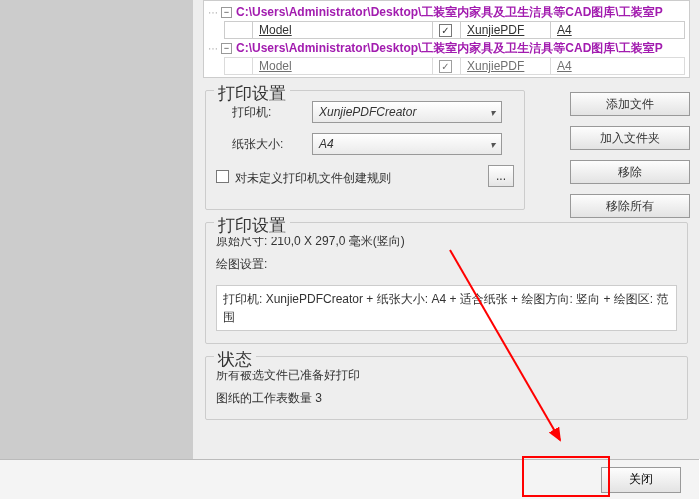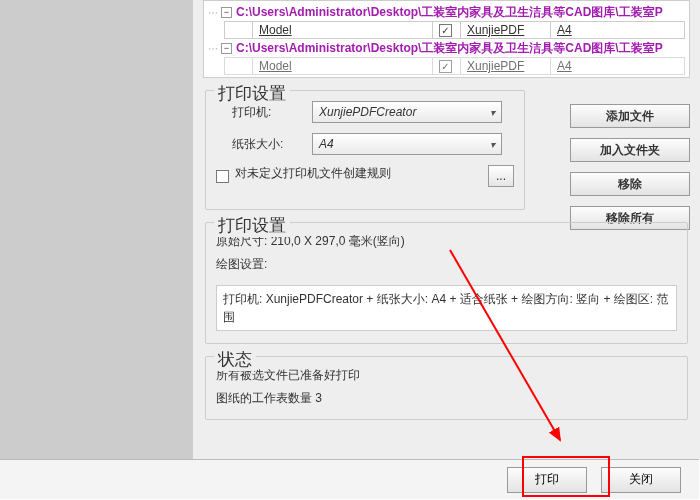--- a/index.html
+++ b/index.html
@@ -18,21 +18,21 @@
 .group { border: 1px solid #ccc; border-radius: 2px; margin-top: 12px; padding: 10px 10px 12px 10px; position: relative; }
 .group legend { position: absolute; top: -9px; left: 8px; background: #eee; padding: 0 4px; font-size: 17px; }
 .form-row { display: flex; align-items: center; margin-bottom: 10px; }
 .label { width: 80px; margin-left: 16px; }
 .select { flex: 0 0 190px; height: 22px; border: 1px solid #999; background: linear-gradient(#fff,#eaeaea); display: flex; align-items: center; padding: 0 6px; position: relative; cursor: pointer; font-style: italic; }
 .select::after { content: "▾"; position: absolute; right: 6px; font-size: 10px; color: #555; }
 .small-btn { width: 26px; height: 22px; border: 1px solid #999; background: linear-gradient(#fff,#e5e5e5); display: flex; align-items: center; justify-content: center; margin-left: 12px; cursor: pointer; }
 .btn-stack { position: absolute; right: 0; top: 0; display: flex; flex-direction: column; gap: 10px; }
 .btn { width: 120px; height: 24px; border: 1px solid #999; background: linear-gradient(#fdfdfd,#e3e3e3); display: flex; align-items: center; justify-content: center; cursor: pointer; font-size: 12px; }
 .settings-detail { background: #fff; border: 1px solid #ccc; padding: 4px 6px; margin-top: 12px; min-height: 40px; line-height: 1.5; }
-.checkbox-line { display: flex; align-items: flex-start; gap: 6px; }
+.checkbox-line { display: flex; align-items: flex-end; gap: 6px; }
 .bottom-bar { position: absolute; left: 0; right: 1px; top: 459px; height: 40px; border-top: 1px solid #bbb; background: #f4f4f4; display: flex; justify-content: flex-end; align-items: center; padding-right: 18px; gap: 14px; }
 .bottom-btn { width: 80px; height: 26px; border: 1px solid #999; background: linear-gradient(#fdfdfd,#e3e3e3); display: flex; align-items: center; justify-content: center; cursor: pointer; font-size: 12px; }
 .highlight-box { position: absolute; border: 2px solid #ff0000; pointer-events: none; }
 .arrow-svg { position: absolute; pointer-events: none; }
 .print-area { position: relative; }
 </style>
 </head>
 <body>
 
 <div class="left-strip"></div>
@@ -82,21 +82,21 @@
           </div>
       </div>
       <div class="form-row checkbox-line">
         <span class="cb"></span>
         <span>对未定义打印机文件创建规则</span>
         <div style="flex:1"></div>
         <div class="small-btn">...</div>
       </div>
     </fieldset>
 
-    <div class="btn-stack" style="top:14px;font-weight:bold;">
+    <div class="btn-stack" style="top:2px;">
       <div class="btn">添加文件</div>
       <div class="btn">加入文件夹</div>
       <div class="btn">移除</div>
       <div class="btn">移除所有</div>
     </div>
   </div>
 
   <fieldset class="group">
     <legend>打印设置</legend>
     <div>原始尺寸: 210,0 X 297,0 毫米(竖向)</div>
@@ -107,21 +107,20 @@
   <fieldset class="group">
     <legend>状态</legend>
     <div>所有被选文件已准备好打印</div>
     <div style="margin-top:6px">图纸的工作表数量 3</div>
   </fieldset>
 
 
 </div>
 
 <div class="bottom-bar">
-  <div class="bottom-btn">打印</div>
   <div class="bottom-btn">关闭</div>
 </div>
 
 <div class="highlight-box" style="left:522px; top:456px; width:88px; height:41px;"></div>
 
 <svg class="arrow-svg" style="left:440px; top:240px; width:180px; height:220px;">
   <defs>
       <marker id="ah" markerWidth="8" markerHeight="8" refX="6" refY="3" orient="auto">
         <path d="M0,0 L7,3 L0,6 Z" fill="#ff0000"></path>
       </marker>

